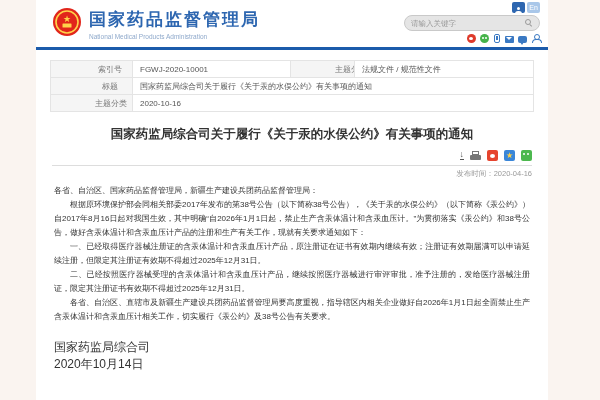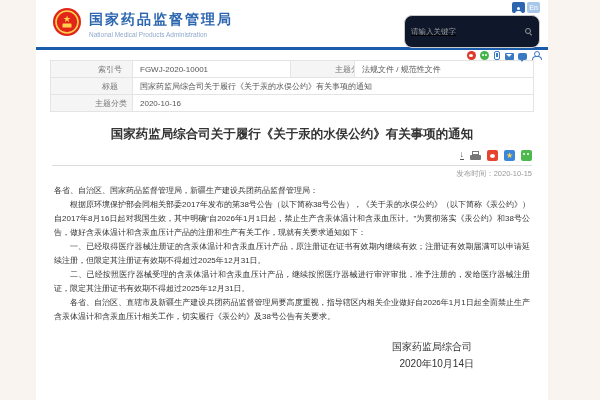--- a/index.html
+++ b/index.html
@@ -4,31 +4,31 @@
 <style>
   * { margin:0; padding:0; box-sizing:border-box; }
   body { font-family:"Liberation Sans","DejaVu Sans",sans-serif; }
   .canvas { position:relative; width:600px; height:400px; overflow:hidden; background:#faf4f0; }
   .page { position:absolute; left:36px; top:0; width:512px; height:400px; background:#ffffff; }
 
   
   .header { position:relative; height:47px; background:#fff; }
   .logo-wrap { position:absolute; left:16px; top:7px; display:flex; align-items:center; }
   .site-text { margin-left:7px; }
-  .site-title { font-size:14px; font-weight:bold; color:#2d66b0; letter-spacing:2px; }
+  .site-title { font-size:17px; font-weight:bold; color:#2d66b0; letter-spacing:2px; }
   .site-sub { font-size:6.5px; color:#8fa9cb; margin-top:2px; }
 
   .header-right { position:absolute; right:8px; top:2px; width:136px; }
   .top-btns { display:flex; justify-content:flex-end; gap:2px; }
   .btn-access { position:relative; width:13px; height:11px; background:#2d66b0; border-radius:2px; cursor:pointer; }
   .btn-en { width:13px; height:11px; background:#a9c7e9; border-radius:2px; color:#fff; font-size:7px; text-align:center; line-height:11px; cursor:pointer; }
   .person { position:relative; display:inline-block; width:100%; height:100%; }
   .person::before { content:''; position:absolute; left:50%; top:2px; width:3px; height:3px; margin-left:-1.5px; border-radius:50%; background:#fff; }
   .person::after { content:''; position:absolute; left:50%; top:5.5px; width:7px; height:4px; margin-left:-3.5px; border-radius:3px 3px 0 0; background:#fff; }
-  .search { margin-top:2px; height:33px; border:1px solid #c9c9c9; border-radius:8px; display:flex; align-items:center; padding:0 6px; background:#0f172a;text-decoration:underline; }
+  .search { margin-top:2px; height:16px; border:1px solid #c9c9c9; border-radius:8px; display:flex; align-items:center; padding:0 6px; background:#e5e5e5; }
   .search input { border:none; outline:none; flex:1; font-size:7.5px; color:#666; background:transparent; font-family:inherit; }
   .search input::placeholder { color:#9a9a9a; }
   .mag { position:relative; width:8px; height:8px; flex:0 0 8px; cursor:pointer; }
   .mag::before { content:''; position:absolute; left:0; top:0; width:4px; height:4px; border:1px solid #9a9a9a; border-radius:50%; }
   .mag::after { content:''; position:absolute; left:5px; top:5px; width:3px; height:1px; background:#9a9a9a; transform:rotate(45deg); transform-origin:0 0; }
   .social-row { display:flex; justify-content:flex-end; align-items:center; gap:4px; margin-top:3px; }
   .s-ico { width:9px; height:9px; cursor:pointer; position:relative; }
   .ico-weibo { border-radius:50%; background:#de3a2b; }
   .ico-weibo::after { content:''; position:absolute; left:2px; top:3px; width:4px; height:3px; border-radius:50%; background:#fff; }
   .ico-wechat { border-radius:50%; background:#46b34a; }
@@ -66,21 +66,21 @@
   .sh-wechat { background:#4cb84e; }
   .sh-wechat::after { content:''; position:absolute; left:2px; top:3.5px; width:2px; height:2px; border-radius:50%; background:#fff; box-shadow:4px 0 0 #fff; }
 
   .rule { border-top:1px solid #dddddd; margin:4px 16px 0; }
   .pub-time { margin:3px 16px 0; text-align:right; font-size:7.5px; color:#999; }
 
   .content { margin:5px 18px 0; font-size:8px; line-height:14px; color:#333; text-align:justify; }
   .content p { margin:0; }
   .content .para { text-indent:2em; }
 
-  .sig-block { margin-top:16px; padding-right:58px; text-align:right; font-size:10px; color:#333; }
+  .sig-block { margin-top:16px; padding-right:58px; font-size:12px; color:#333; }
   .sig-date { padding-right:56px; margin-top:3px; }
 </style>
 </head>
 <body>
 
 <div class="canvas">
   <div class="page">
 
     <div class="header">
       <div class="logo-wrap">
@@ -144,21 +144,21 @@
       <span class="dl">↓</span>
       <span class="printer">
           <span class="pr-paper"></span>
           <span class="pr-body"></span>
         </span>
       <span class="share-sq sh-weibo"></span>
       <span class="share-sq sh-qzone">★</span>
       <span class="share-sq sh-wechat"></span>
     </div>
     <div class="rule"></div>
-    <div class="pub-time">发布时间：2020-10-15</div>
+    <div class="pub-time">发布时间：2020-04-16</div>
 
     <div class="content">
       <p class="greeting">各省、自治区、国家药品监督管理局，新疆生产建设兵团药品监督管理局：</p>
       <div>
           <p class="para">根据原环境保护部会同相关部委2017年发布的第38号公告（以下简称38号公告），《关于汞的水俣公约》（以下简称《汞公约》）自2017年8月16日起对我国生效，其中明确“自2026年1月1日起，禁止生产含汞体温计和含汞血压计。”为贯彻落实《汞公约》和38号公告，做好含汞体温计和含汞血压计产品的注册和生产有关工作，现就有关要求通知如下：</p>
           <p class="para">一、已经取得医疗器械注册证的含汞体温计和含汞血压计产品，原注册证在证书有效期内继续有效；注册证有效期届满可以申请延续注册，但限定其注册证有效期不得超过2025年12月31日。</p>
           <p class="para">二、已经按照医疗器械受理的含汞体温计和含汞血压计产品，继续按照医疗器械进行审评审批，准予注册的，发给医疗器械注册证，限定其注册证书有效期不得超过2025年12月31日。</p>
           <p class="para">各省、自治区、直辖市及新疆生产建设兵团药品监督管理局要高度重视，指导辖区内相关企业做好自2026年1月1日起全面禁止生产含汞体温计和含汞血压计相关工作，切实履行《汞公约》及38号公告有关要求。</p>
         </div>
       <div class="sig-block">国家药监局综合司</div>

